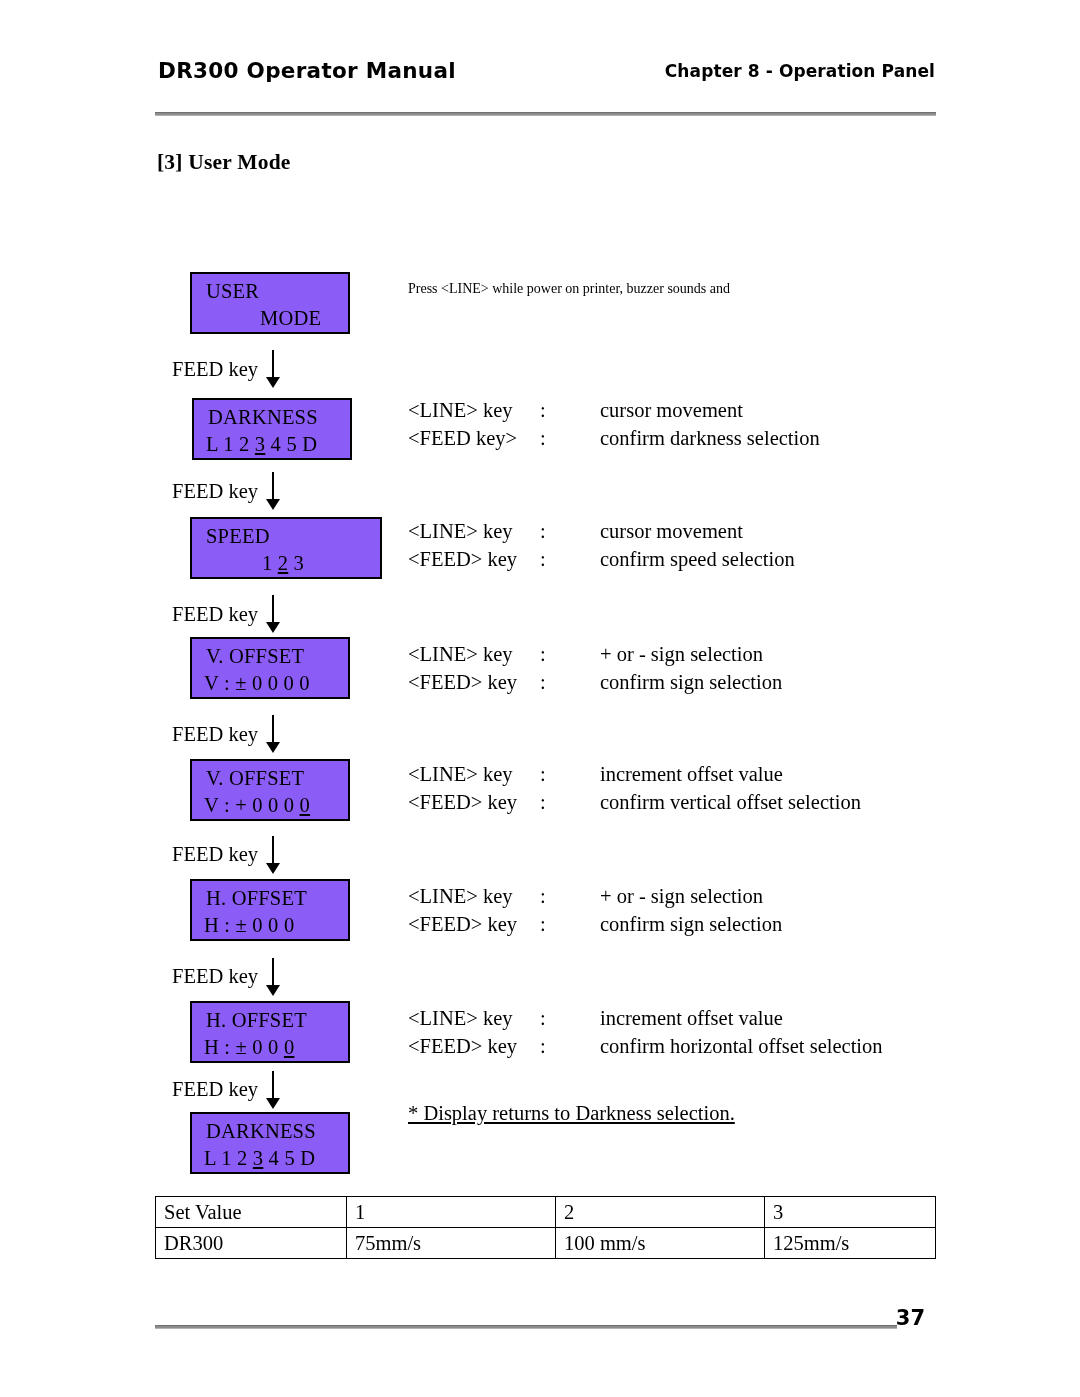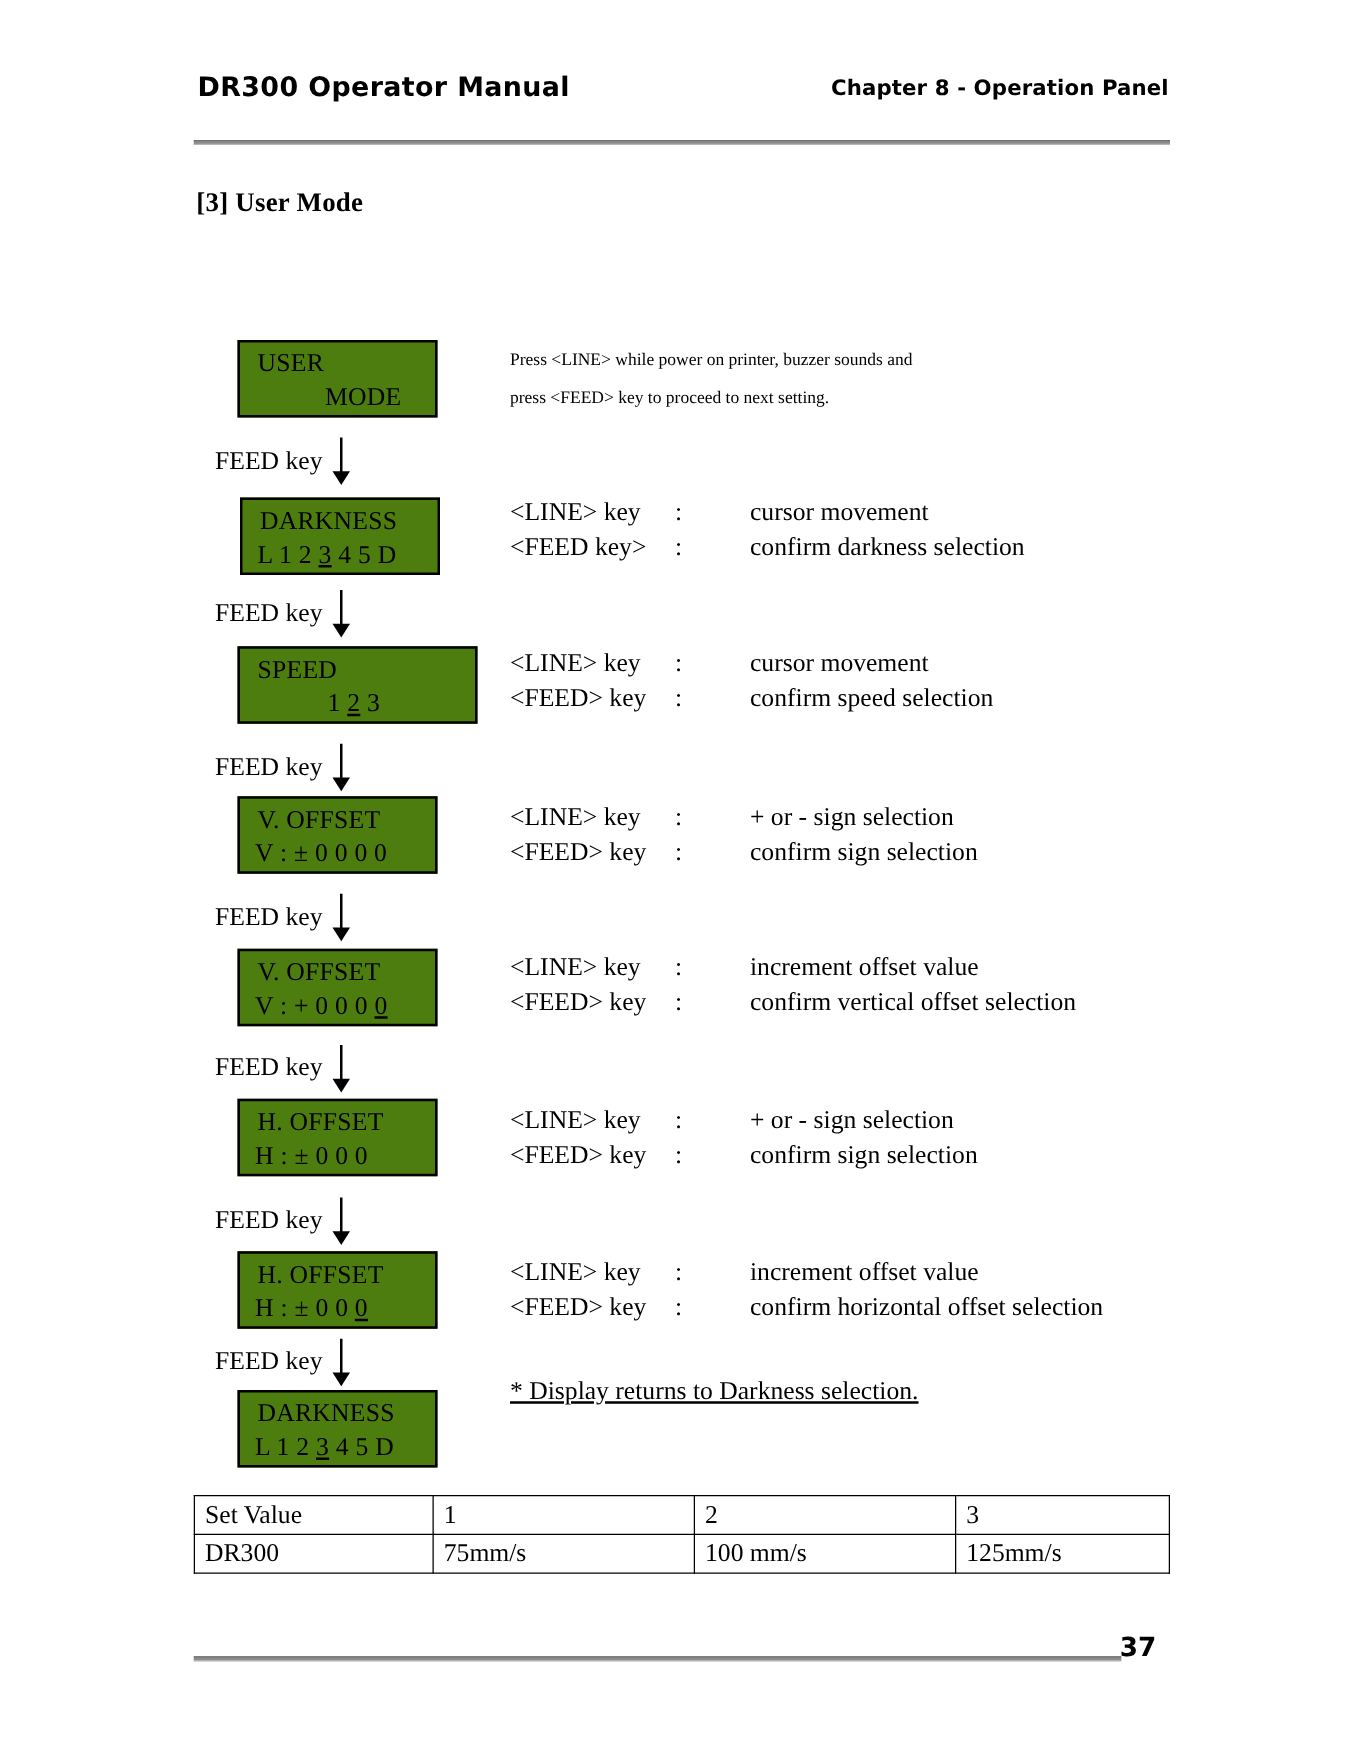--- a/index.html
+++ b/index.html
@@ -91,21 +91,21 @@
     line-height: 30px;
     text-align: justify;
   }
   .intro .l2 { text-align: left; }
 
   
   .lcd {
     position: absolute;
     border: 2px solid #000;
     box-sizing: border-box;
-    background: #4d7c0f;
+    background: #8b5cf6;
   }
   .lcd-l1, .lcd-l2 {
     position: absolute;
     left: 0;
     width: 100%;
     font-size: 20.5px;
     white-space: pre;
     letter-spacing: 0.2px;
   }
   .lcd-l1 { top: 6px; }
@@ -205,21 +205,20 @@
 
   <div class="sect-title">[3] User Mode</div>
 
 
   <div class="lcd" style="left:190px; top:272px; width:160px; height:62px;">
     <div class="lcd-l1 pad-l">USER</div>
     <div class="lcd-l2 pad-r">MODE</div>
   </div>
   <div class="descr" style="top:274px;">
     <div>Press &lt;LINE&gt; while power on printer, buzzer sounds and</div>
-    <div>press &lt;FEED&gt; key to proceed to next setting.</div>
   </div>
   <div class="feedkey" style="top:358px;">FEED key</div>
   <div class="arrow" style="top:350px; height:38px;">
     <div class="shaft" style="height:28px;"></div>
     <div class="head" style="top:27px;"></div>
   </div>
 
   <div class="lcd" style="left:192px; top:398px; width:160px; height:62px;">
     <div class="lcd-l1 pad-l">DARKNESS</div>
     <div class="lcd-l2 pad-l2"><span>L 1 2 </span><span class="uline">3</span><span> 4 5 D</span></div>

